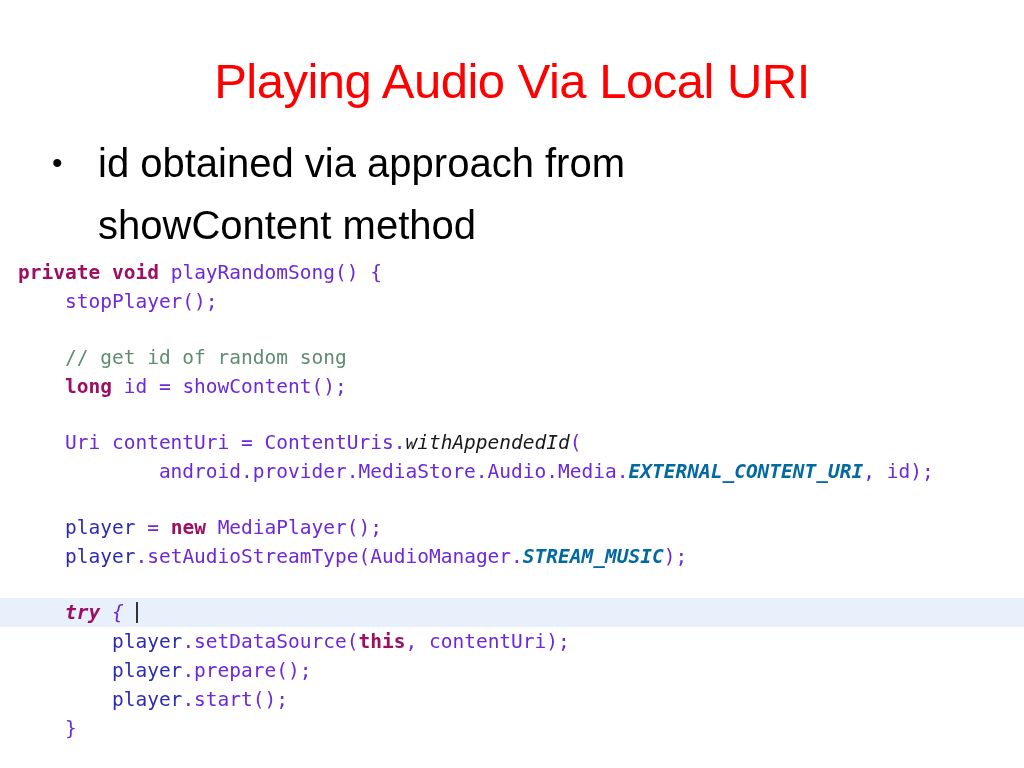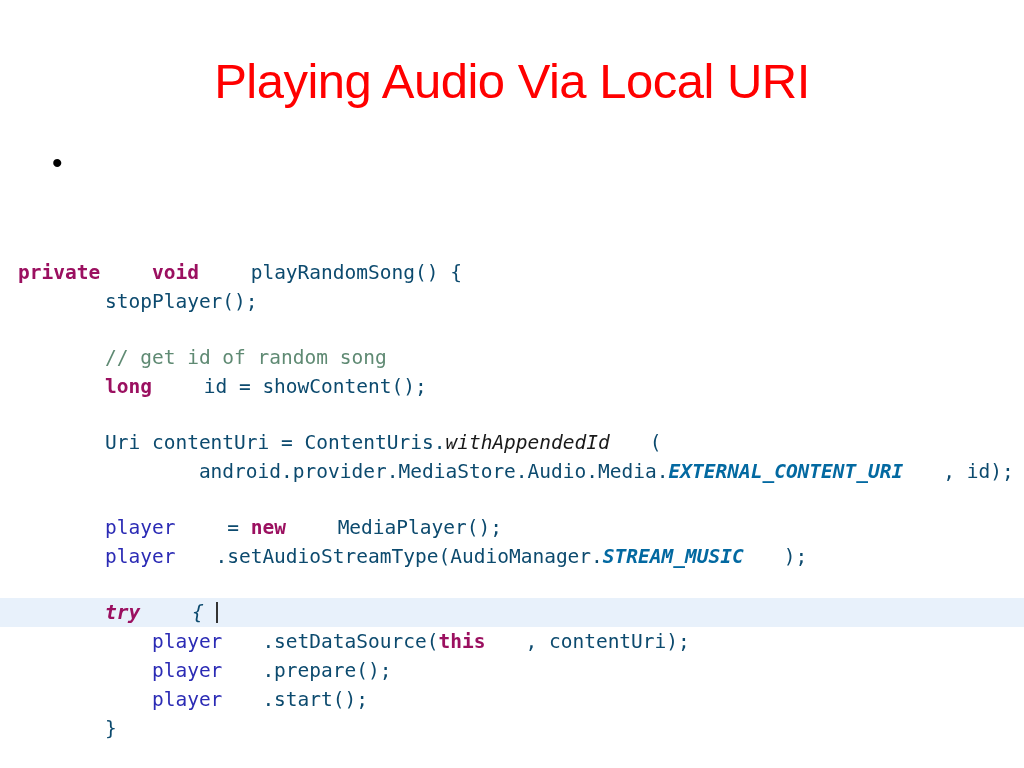--- a/index.html
+++ b/index.html
@@ -81,35 +81,36 @@
     background: #e8f1fb;
     padding-left: 18px;
     font-style: italic;
   }
 
   .tok-kw      { color: #9b1060; font-weight: bold; text-align: right; }
   .tok-comment { color: #5f8a73; }
   .tok-field   { color: #2b2bb5; text-align: right; }
   .tok-const   { color: #0369a1; font-style: italic; font-weight: bold; }
   .tok-italic  { font-style: italic; }
-  .tok-plain   { color: #0c4a6e; margin-left: 40px; }
+  .tok-plain   { color: #6d28d9; }
 
   .caret {
     display: inline-block;
     width: 0;
     border-left: 2px solid #333333;
     height: 21px;
     vertical-align: -4px;
     margin-left: 1px;
   }
 </style>
 </head>
 <body>
 
 <div class="slide-title">Playing Audio Via Local URI</div>
 
 <div class="bullet-list">
   <div class="bullet-item">
     <span class="bullet-marker">•</span>
+    <span class="bullet-text">id obtained via approach from showContent method</span>
   </div>
 </div>
 
 <div class="code-block" id="code-block"><div class="code-line"><span class="tok-kw">private</span><span class="tok-plain"> </span><span class="tok-kw">void</span><span class="tok-plain"> playRandomSong() {</span></div><div class="code-line"><span class="tok-plain">    stopPlayer();</span></div><div class="code-line blank"></div><div class="code-line"><span class="tok-plain">    </span><span class="tok-comment">// get id of random song</span></div><div class="code-line"><span class="tok-plain">    </span><span class="tok-kw">long</span><span class="tok-plain"> id = showContent();</span></div><div class="code-line blank"></div><div class="code-line"><span class="tok-plain">    Uri contentUri = ContentUris.</span><span class="tok-italic">withAppendedId</span><span class="tok-plain">(</span></div><div class="code-line"><span class="tok-plain">            android.provider.MediaStore.Audio.Media.</span><span class="tok-const">EXTERNAL_CONTENT_URI</span><span class="tok-plain">, id);</span></div><div class="code-line blank"></div><div class="code-line"><span class="tok-plain">    </span><span class="tok-field">player</span><span class="tok-plain"> = </span><span class="tok-kw">new</span><span class="tok-plain"> MediaPlayer();</span></div><div class="code-line"><span class="tok-plain">    </span><span class="tok-field">player</span><span class="tok-plain">.setAudioStreamType(AudioManager.</span><span class="tok-const">STREAM_MUSIC</span><span class="tok-plain">);</span></div><div class="code-line blank"></div><div class="code-line highlight"><span class="tok-plain">    </span><span class="tok-kw">try</span><span class="tok-plain"> { </span><span class="caret"></span></div><div class="code-line"><span class="tok-plain">        </span><span class="tok-field">player</span><span class="tok-plain">.setDataSource(</span><span class="tok-kw">this</span><span class="tok-plain">, contentUri);</span></div><div class="code-line"><span class="tok-plain">        </span><span class="tok-field">player</span><span class="tok-plain">.prepare();</span></div><div class="code-line"><span class="tok-plain">        </span><span class="tok-field">player</span><span class="tok-plain">.start();</span></div><div class="code-line"><span class="tok-plain">    }</span></div></div>
 
 </body></html>

